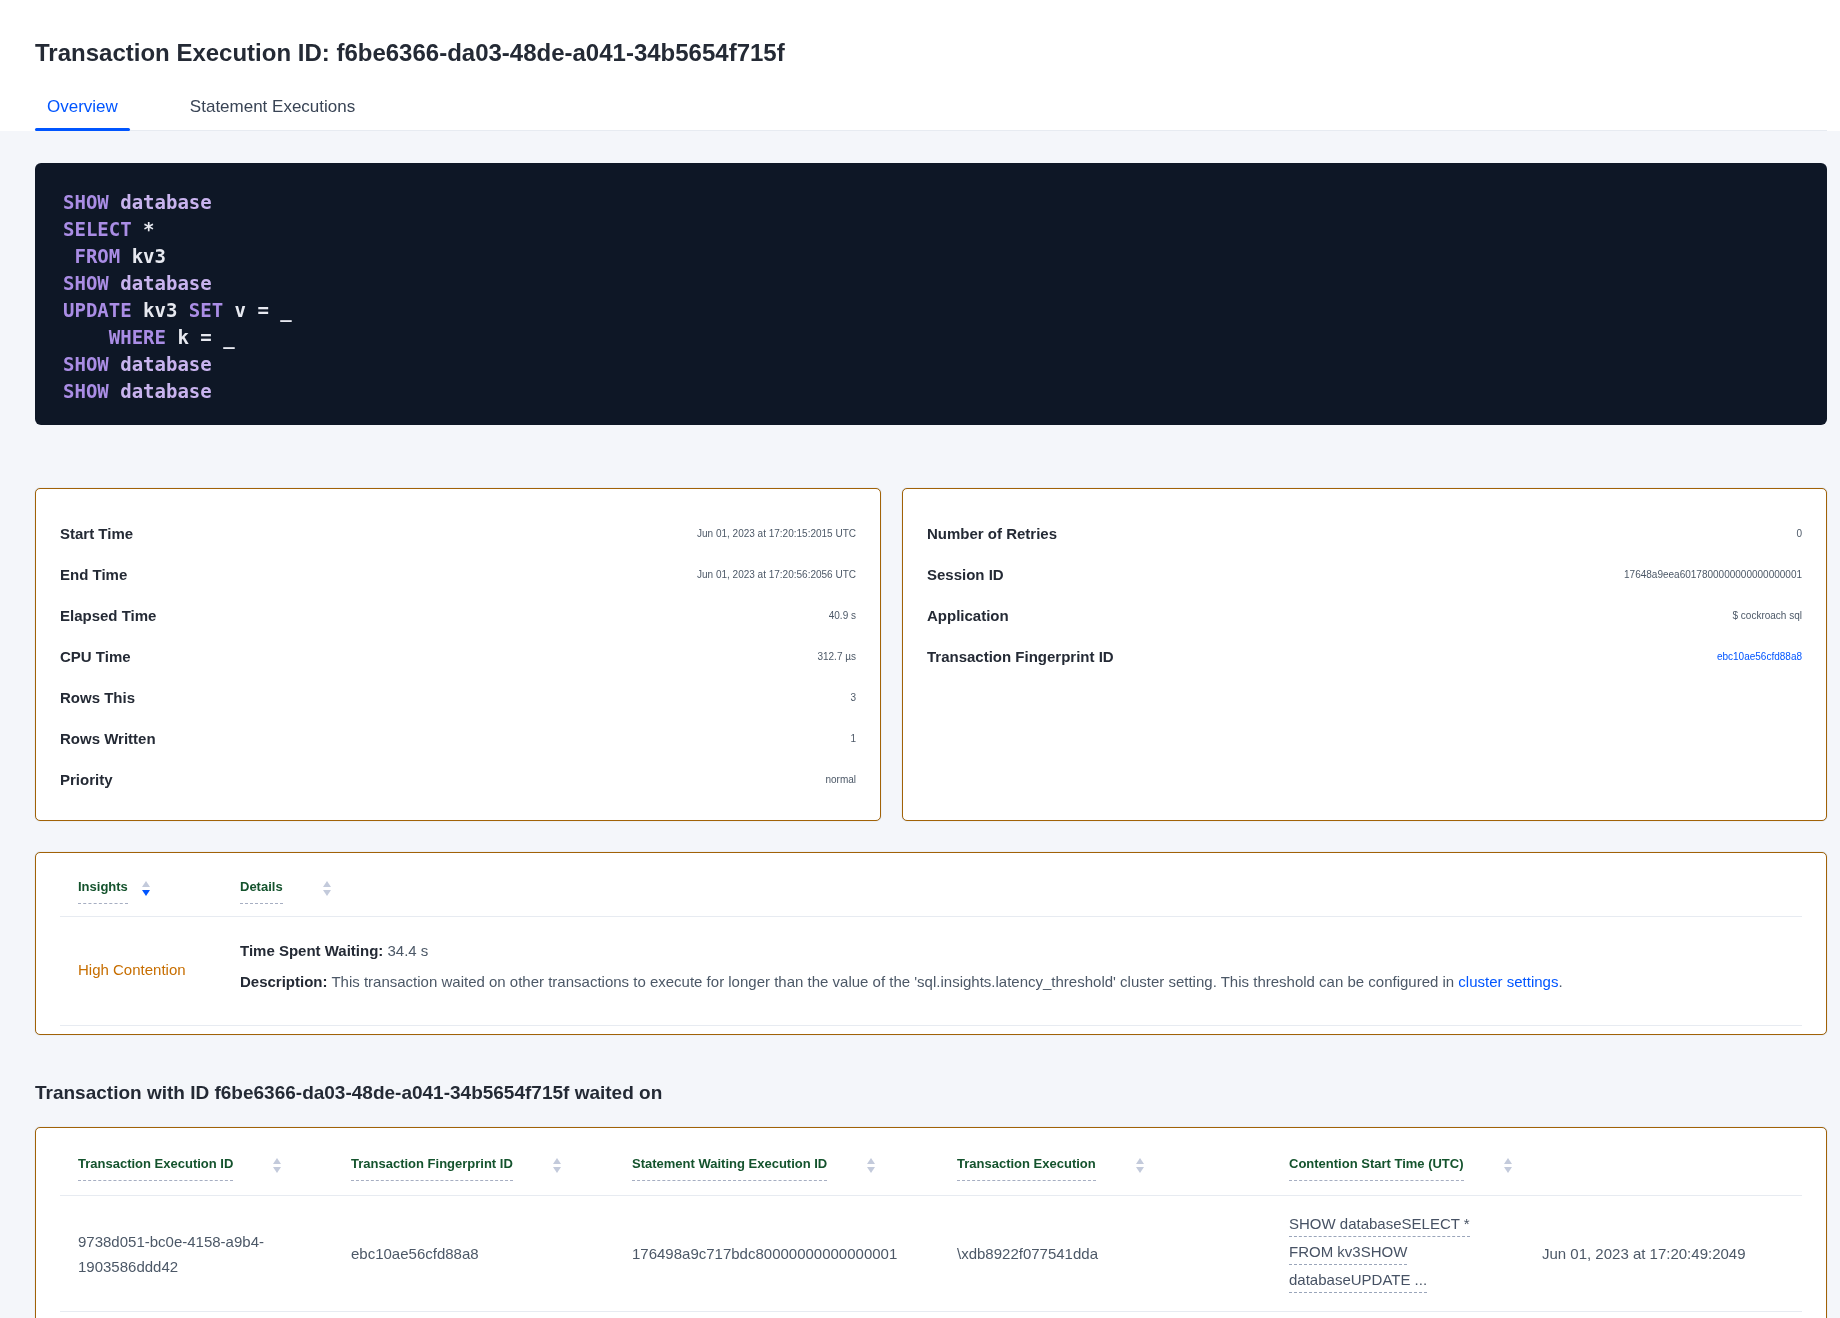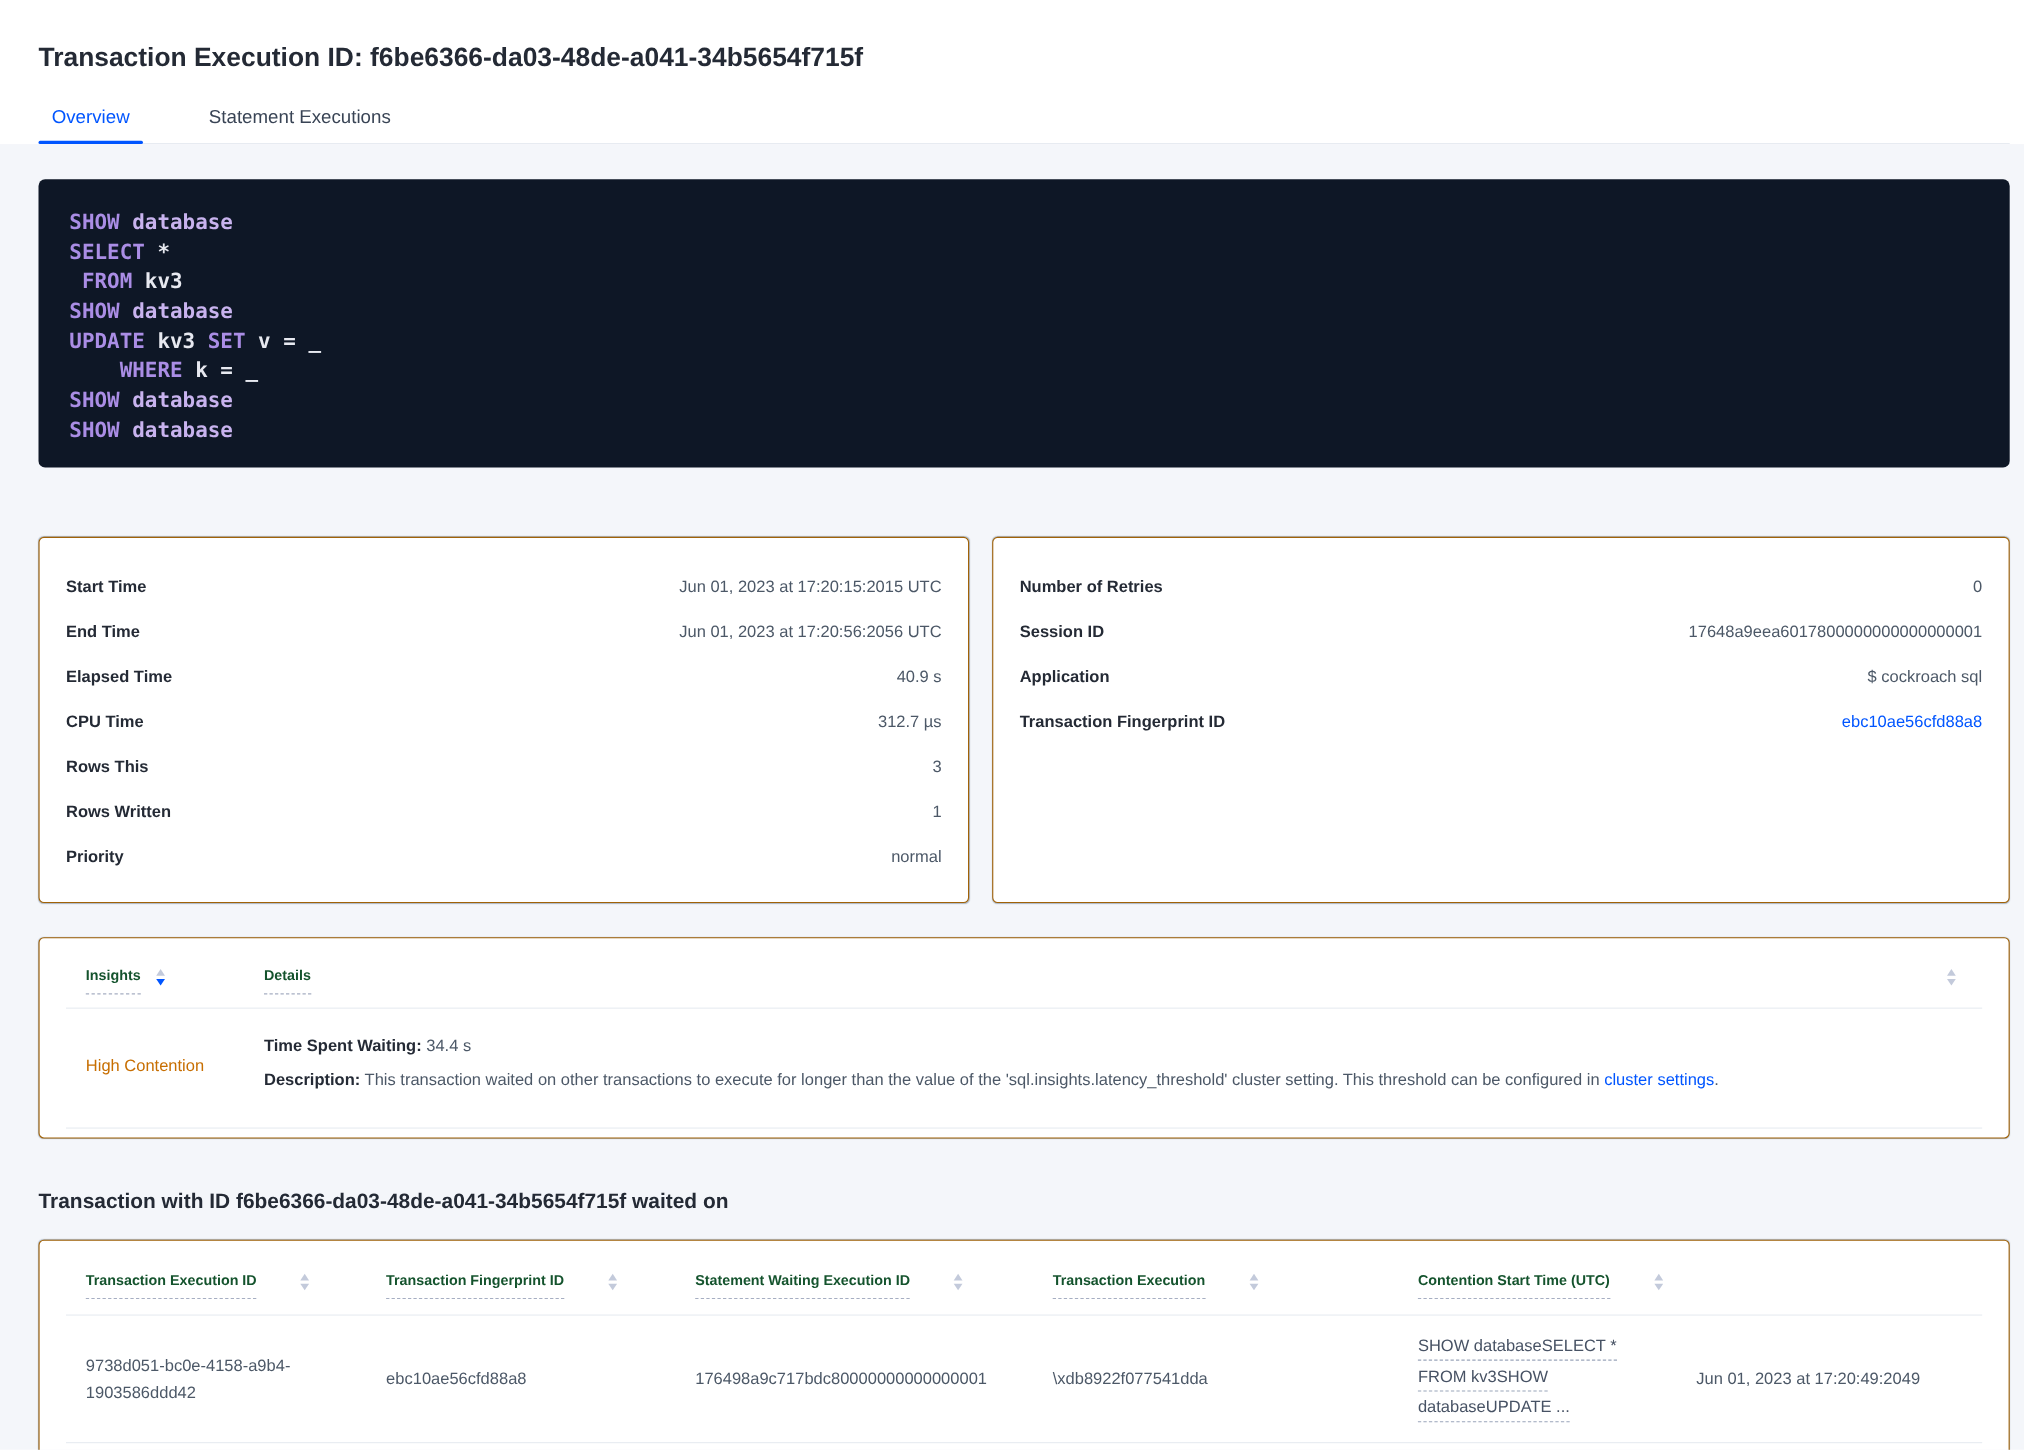--- a/index.html
+++ b/index.html
@@ -29,41 +29,41 @@
   
   .card { background:#ffffff; border-radius:5px; border:1px solid #a16207;
     box-shadow:0 0 1px rgba(67,90,111,0.41); }
 
   .cards-row { display:flex; gap:21px; margin-top:63px; align-items:stretch; width:1792px; }
   .summary-card { padding:24px 24px 20px 24px; }
   .summary-card.left-card { width:846px; }
   .summary-card.right-card { flex:1; }
   .kv { display:flex; justify-content:space-between; align-items:center; height:41px; }
   .kv .k { font-weight:700; font-size:15px; color:#242a35; }
-  .kv .v { font-size:15px; color:#4c5867; }
+  .kv .v { font-size:10px; color:#4c5867; }
   .kv .v.link { color:#0055ff; cursor:pointer; }
 
   
   .sort { display:inline-flex; flex-direction:column; gap:3px; margin-left:40px; margin-top:4px; }
   .tri-up { width:0; height:0; border-left:4.5px solid transparent; border-right:4.5px solid transparent;
     border-bottom:6px solid #c3cadb; }
   .tri-down { width:0; height:0; border-left:4.5px solid transparent; border-right:4.5px solid transparent;
     border-top:6px solid #c3cadb; }
   .tri-down.active { border-top-color:#0055ff; }
 
   .th-label { font-weight:700; font-size:13px; color:#14532d; border-bottom:1px dashed #a6aec2;
     padding-bottom:7px; line-height:19px; }
 
   
   .insights-card { margin-top:31px; width:1792px; padding:0 24px 8px 24px; }
   .ins-head { display:flex; align-items:flex-start; padding:24px 24px 12px 18px;
     border-bottom:1px solid #e7ebf1; }
   .ins-col1 { width:162px; display:flex; align-items:flex-start; }
   .ins-col1 .sort { margin-left:14px; }
-  .ins-col2 { flex:1; display:flex; justify-content:space-between; align-items:flex-start; }
+  .ins-col2 { flex:1; display:flex; justify-content:flex-start; align-items:flex-start; }
   .ins-row { display:flex; padding:21px 24px 25px 18px; border-bottom:1px solid #e7ebf1; }
   .ins-insight { width:162px; align-self:center; font-size:15px; color:#c76e00; }
   .ins-details { flex:1; font-size:15px; color:#4c5867; line-height:26px; }
   .ins-details .dline { margin-bottom:5px; }
   .ins-details b { color:#242a35;text-align:center; }
   .inline-link { color:#0055ff; cursor:pointer; }
 
   
   .waited-heading { margin:47px 0 0 0; font-size:19px; font-weight:700; color:#242a35; }
   .waited-card { margin-top:23px; width:1792px; padding:0 24px 16px 24px; }

